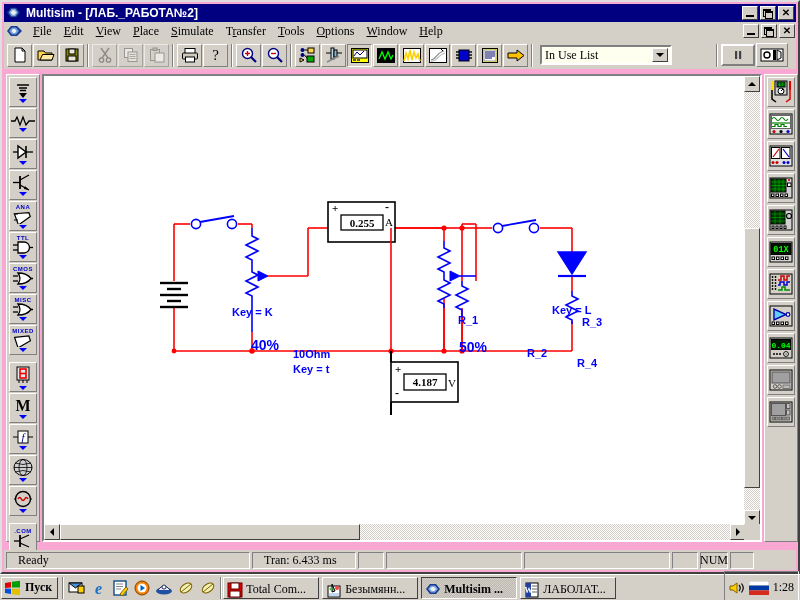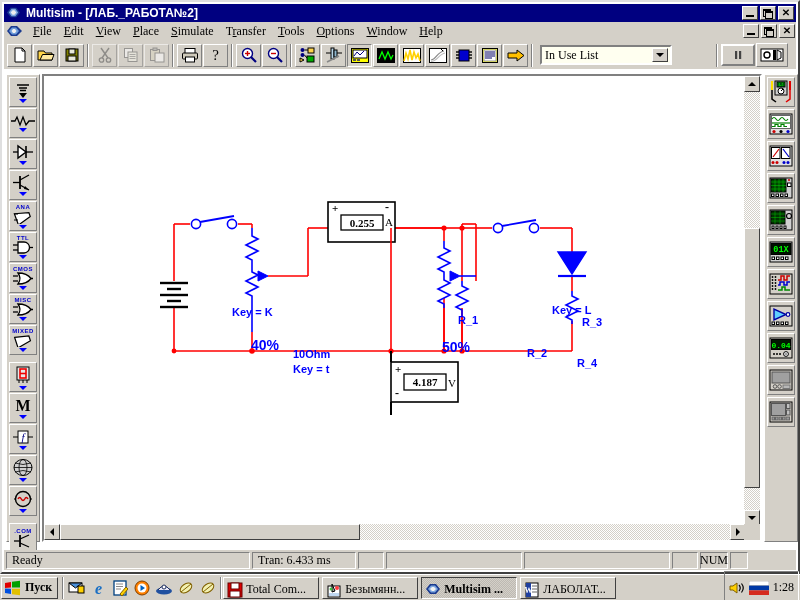--- a/index.html
+++ b/index.html
@@ -8,21 +8,21 @@
     width:800px; height:600px; overflow:hidden;
     font-family:"Liberation Sans", sans-serif;
     font-size:11px;
     background:#008080;
   }
   .out2 { border:2px solid; border-color:#ffffff #808080 #808080 #ffffff; }
 
   
   #app {
     position:absolute; left:0; top:0; width:800px; height:574px;
-    background:#ffffff;
+    background:#f9a8d4;
     border:2px solid; border-color:#dfdfdf #404040 #404040 #dfdfdf;
   }
   
   #titlebar {
     position:absolute; left:2px; top:2px; width:792px; height:18px;
     background:#000080; display:flex; align-items:center; padding:0 2px;
   }
   #titlebar .title {
     color:#fff; font-weight:bold; font-size:12px; margin-left:4px;
     white-space:nowrap; letter-spacing:0px;
@@ -156,21 +156,21 @@
   .rttri{width:0;height:0;border-top:4px solid transparent;border-bottom:4px solid transparent;border-left:4px solid #000;}
 
   
   #statusbar {
     position:absolute; left:2px; bottom:2px; width:792px; height:20px;
     background:#d4d0c8; display:flex; align-items:center; padding:0 2px; gap:2px;
   }
   .spanel {
     height:17px; background:#d4d0c8;
     border:1px solid; border-color:#808080 #ffffff #ffffff #808080;
-    display:flex; align-items:center; padding:0 5px;
+    display:flex; align-items:center; padding:0 11px;
     font-size:12px; font-family:"Liberation Serif", serif; color:#000;
   }
 
   
   #taskbar {
     position:absolute; left:0; bottom:0; width:800px; height:26px;
     background:#d4d0c8; border-top:1px solid #ffffff;
     display:flex; align-items:center; padding:2px 1px;
   }
   #startbtn {
@@ -737,21 +737,21 @@
         </g>
       </svg>
 
       
       <div class="sch-label" style="left:188px; top:230px;">Key = K</div>
       <div class="sch-pct" style="left:207px; top:261px;">40%</div>
       <div class="sch-label" style="left:249px; top:272px;">10Ohm</div>
       <div class="sch-label" style="left:249px; top:287px;">Key = t</div>
 
       <div class="sch-label" style="left:414px; top:238px;">R_1</div>
-      <div class="sch-pct" style="left:398px; top:263px;">50%</div>
+      <div class="sch-pct" style="left:415px; top:263px;">50%</div>
       <div class="sch-label" style="left:483px; top:271px;">R_2</div>
       <div class="sch-label" style="left:508px; top:228px;">Key = L</div>
       <div class="sch-label" style="left:538px; top:240px;">R_3</div>
       <div class="sch-label" style="left:533px; top:281px;">R_4</div>
 
       
       <div style="position:absolute;left:288px;top:126px;font-size:11px;font-weight:bold;font-family:'Liberation Serif',serif;color:#000;">+</div>
       <div style="position:absolute;left:341px;top:124px;font-size:12px;font-weight:bold;font-family:'Liberation Serif',serif;color:#000;">-</div>
       <div class="meter-val" style="position:absolute;left:300px;top:141px;width:36px;text-align:center;">0.255</div>
       <div style="position:absolute;left:341px;top:140px;font-size:11px;font-family:'Liberation Serif',serif;color:#000;">A</div>

